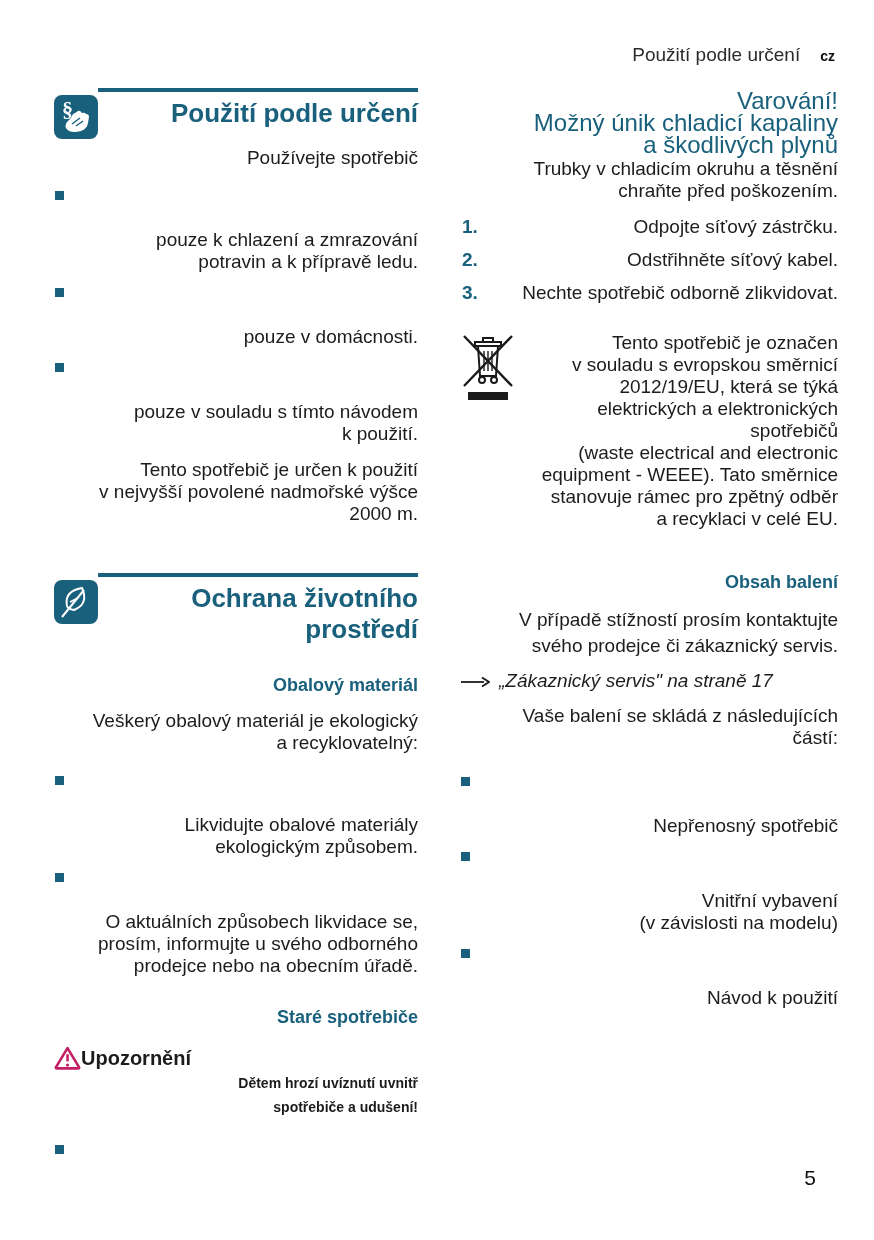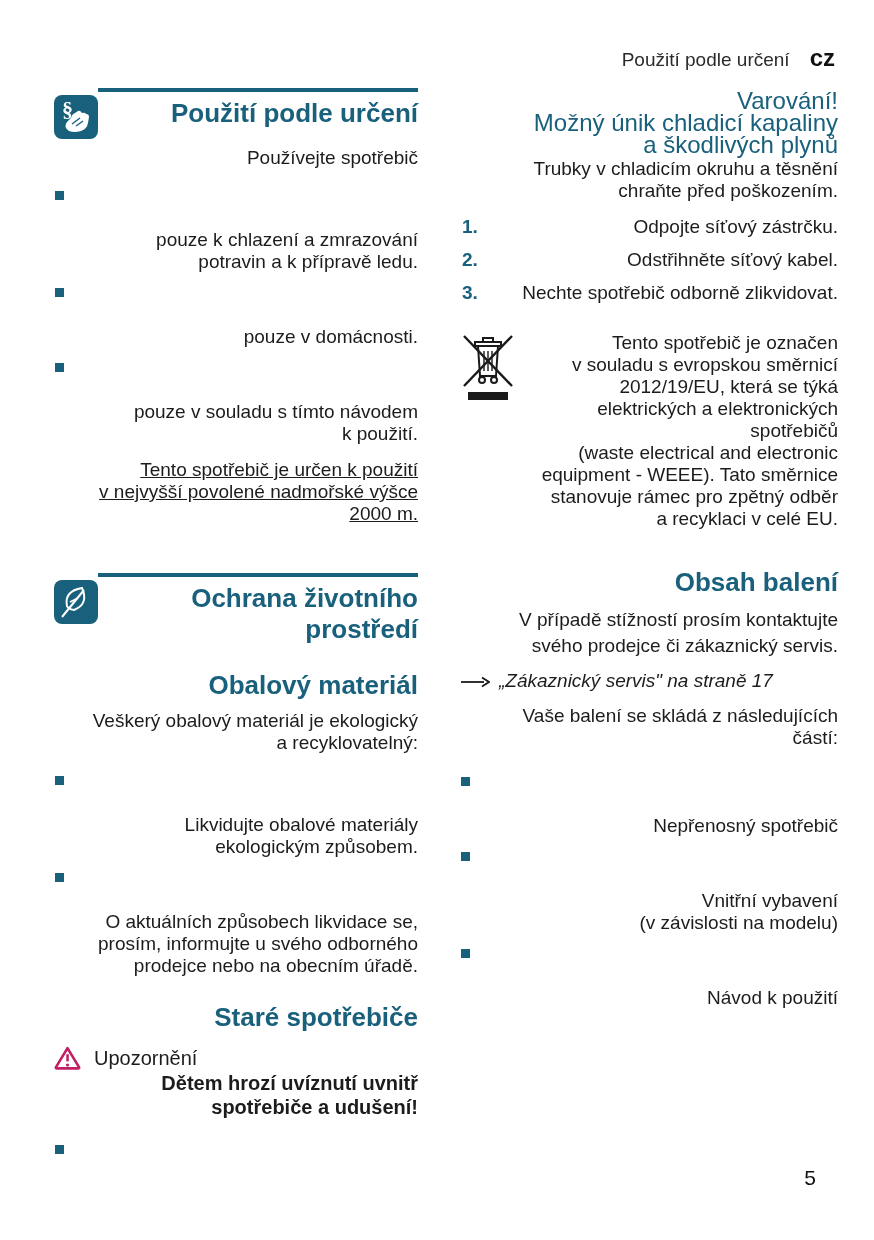--- a/index.html
+++ b/index.html
@@ -13,37 +13,37 @@
     font-family:"Liberation Sans", sans-serif;color:var(--ink);
     -webkit-font-smoothing:antialiased;
   }
   .page{position:absolute;inset:0;overflow:hidden;text-align:right;}
 
   
   .running-header{
     position:absolute;top:44px;right:39px;font-size:19px;color:#2b2b2b;
     display:flex;align-items:baseline;gap:20px;
   }
-  .running-header .lang{font-weight:bold;font-size:24px;color:#111;}
+  .running-header .lang{font-weight:bold;font-size:14px;color:#111;}
 
   
   .col{position:absolute;top:88px;}
   .col.left{left:54px;width:364px;}
   .col.right{left:460px;width:378px;top:86px;}
 
   
   .chapter-head{position:relative;padding-left:44px;margin:0 0 18px 0;}
   .chapter-head .chap-icon{position:absolute;left:0;top:7px;width:44px;height:44px;}
   .chapter-title{
     margin:0;font-size:26px;line-height:31px;font-weight:bold;color:var(--accent);
     border-top:4px solid var(--accent);padding-top:6px;white-space:pre-line;
   }
 
   h2.subhead{
-    margin:28px 0 12px 0;font-size:26px;line-height:25px;font-weight:bold;color:var(--accent);
+    margin:28px 0 12px 0;font-size:18px;line-height:25px;font-weight:bold;color:var(--accent);
   }
 
   p.body{font-size:19px;line-height:22px;margin:0 0 16px 0;white-space:pre-line;}
   p.body.loose{line-height:28px;}
   p.body.roomy{line-height:26px;}
 
   .bullets{margin:0 0 14px 0;}
   .bullet-item{
     position:relative;padding-left:31px;margin:0 0 9px 0;
     font-size:19px;line-height:22px;white-space:pre-line;
@@ -53,23 +53,23 @@
   .steps{margin:4px 0 24px 0;}
   .step{position:relative;padding-left:36px;margin:0 0 11px 0;font-size:19px;line-height:22px;}
   .step-num{position:absolute;left:2px;top:0;color:var(--accent);font-weight:bold;}
 
   .teal-heading{
     color:var(--accent);font-weight:normal;font-size:24px;line-height:22px;
     white-space:pre-line;margin:4px 0 2px 0;
   }
 
   .warn-note{margin:16px 0 20px 0;}
-  .warn-head{display:flex;align-items:center;gap:13px;font-weight:normal;font-size:20px;line-height:24px;}
+  .warn-head{display:flex;align-items:center;gap:0;font-weight:bold;font-size:20px;line-height:24px;}
   .warn-icon{width:27px;height:24px;flex:0 0 auto;}
-  .warn-text{font-weight:bold;font-size:20px;line-height:24px;white-space:pre-line;margin-top:1px;}
+  .warn-text{font-weight:bold;font-size:14px;line-height:24px;white-space:pre-line;margin-top:1px;}
 
   .weee{margin:28px 0 40px 0;}
   .weee-icon{float:left;width:56px;height:70px;margin:2px 4px 0 0;}
   .weee p.body{margin-bottom:0;}
   .weee::after{content:"";display:block;clear:both;}
 
   .ref-line{
     display:flex;align-items:center;gap:9px;margin:2px 0 12px 0;
     font-size:19px;line-height:22px;font-style:italic;
   }
@@ -113,21 +113,21 @@
         <span class="bullet-square"></span>
         <span>pouze v domácnosti.</span>
       </div>
       <div class="bullet-item">
         <span class="bullet-square"></span>
         <span>pouze v souladu s tímto návodem
 k použití.</span>
       </div>
     </div>
 
-    <p class="body" style="margin-top:12px;text-decoration:underline;">Tento spotřebič je určen k použití
+    <p class="body" style="margin-top:12px;">Tento spotřebič je určen k použití
 v nejvyšší povolené nadmořské výšce
 2000 m.</p>
 
     <div class="chapter-head" style="margin-top:48px;">
       <span class="chap-icon">
         <svg viewBox="0 0 44 44" width="44" height="44">
           <rect x="0" y="0" width="44" height="44" rx="8" fill="#19607D"></rect>
           <path d="M13 26 Q10 11 28 8 Q35 24 20 30 Q14 29 13 26 Z" fill="none" stroke="#fff" stroke-width="2"></path>
           <path d="M8 37 L30 10" stroke="#fff" stroke-width="2" fill="none"></path>
           <path d="M16 22 L24 18" stroke="#fff" stroke-width="1.6" fill="none"></path>

